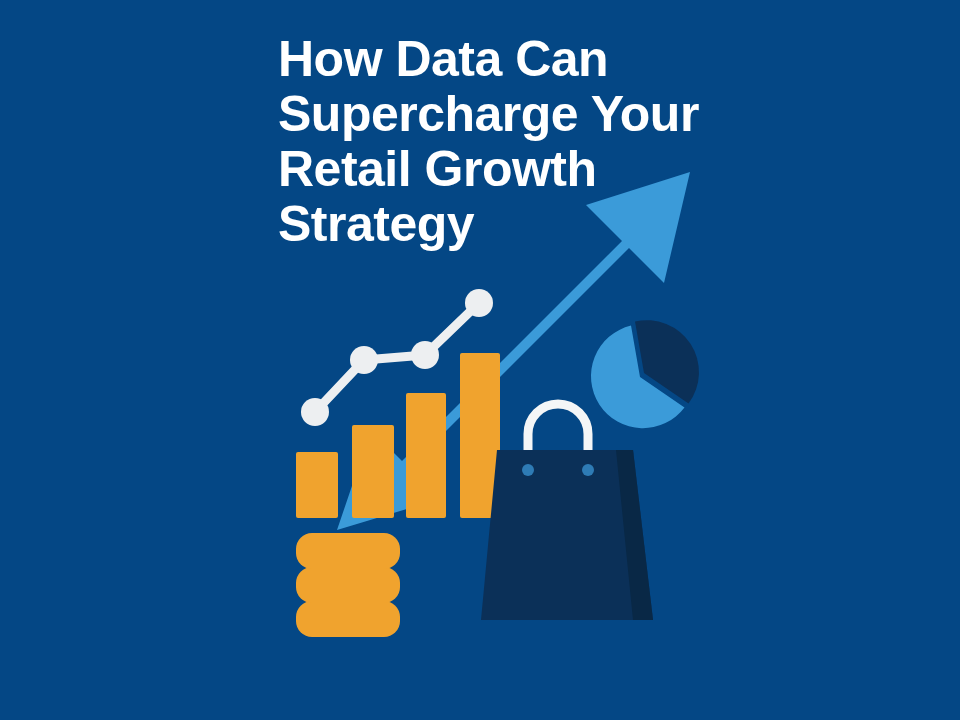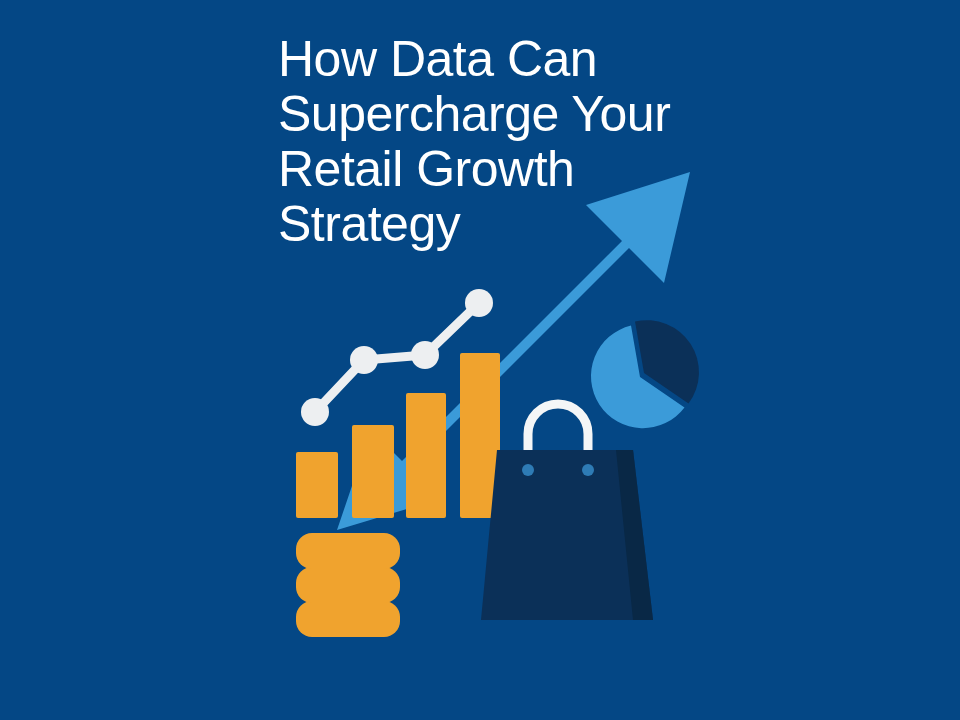--- a/index.html
+++ b/index.html
@@ -15,21 +15,21 @@
     overflow: hidden;
     font-family: "Liberation Sans", sans-serif;
   }
   #headline {
     position: absolute;
     left: 278px;
     top: 32px;
     width: 460px;
     color: #ffffff;
     font-family: "Liberation Sans", sans-serif;
-    font-weight: normal;
+    font-weight: bold;
     font-size: 50px;
     line-height: 55px;
     letter-spacing: -0.5px;
     white-space: pre-line;
     margin: 0;
   }
   #artwork {
     position: absolute;
     left: 0;
     top: 0;

